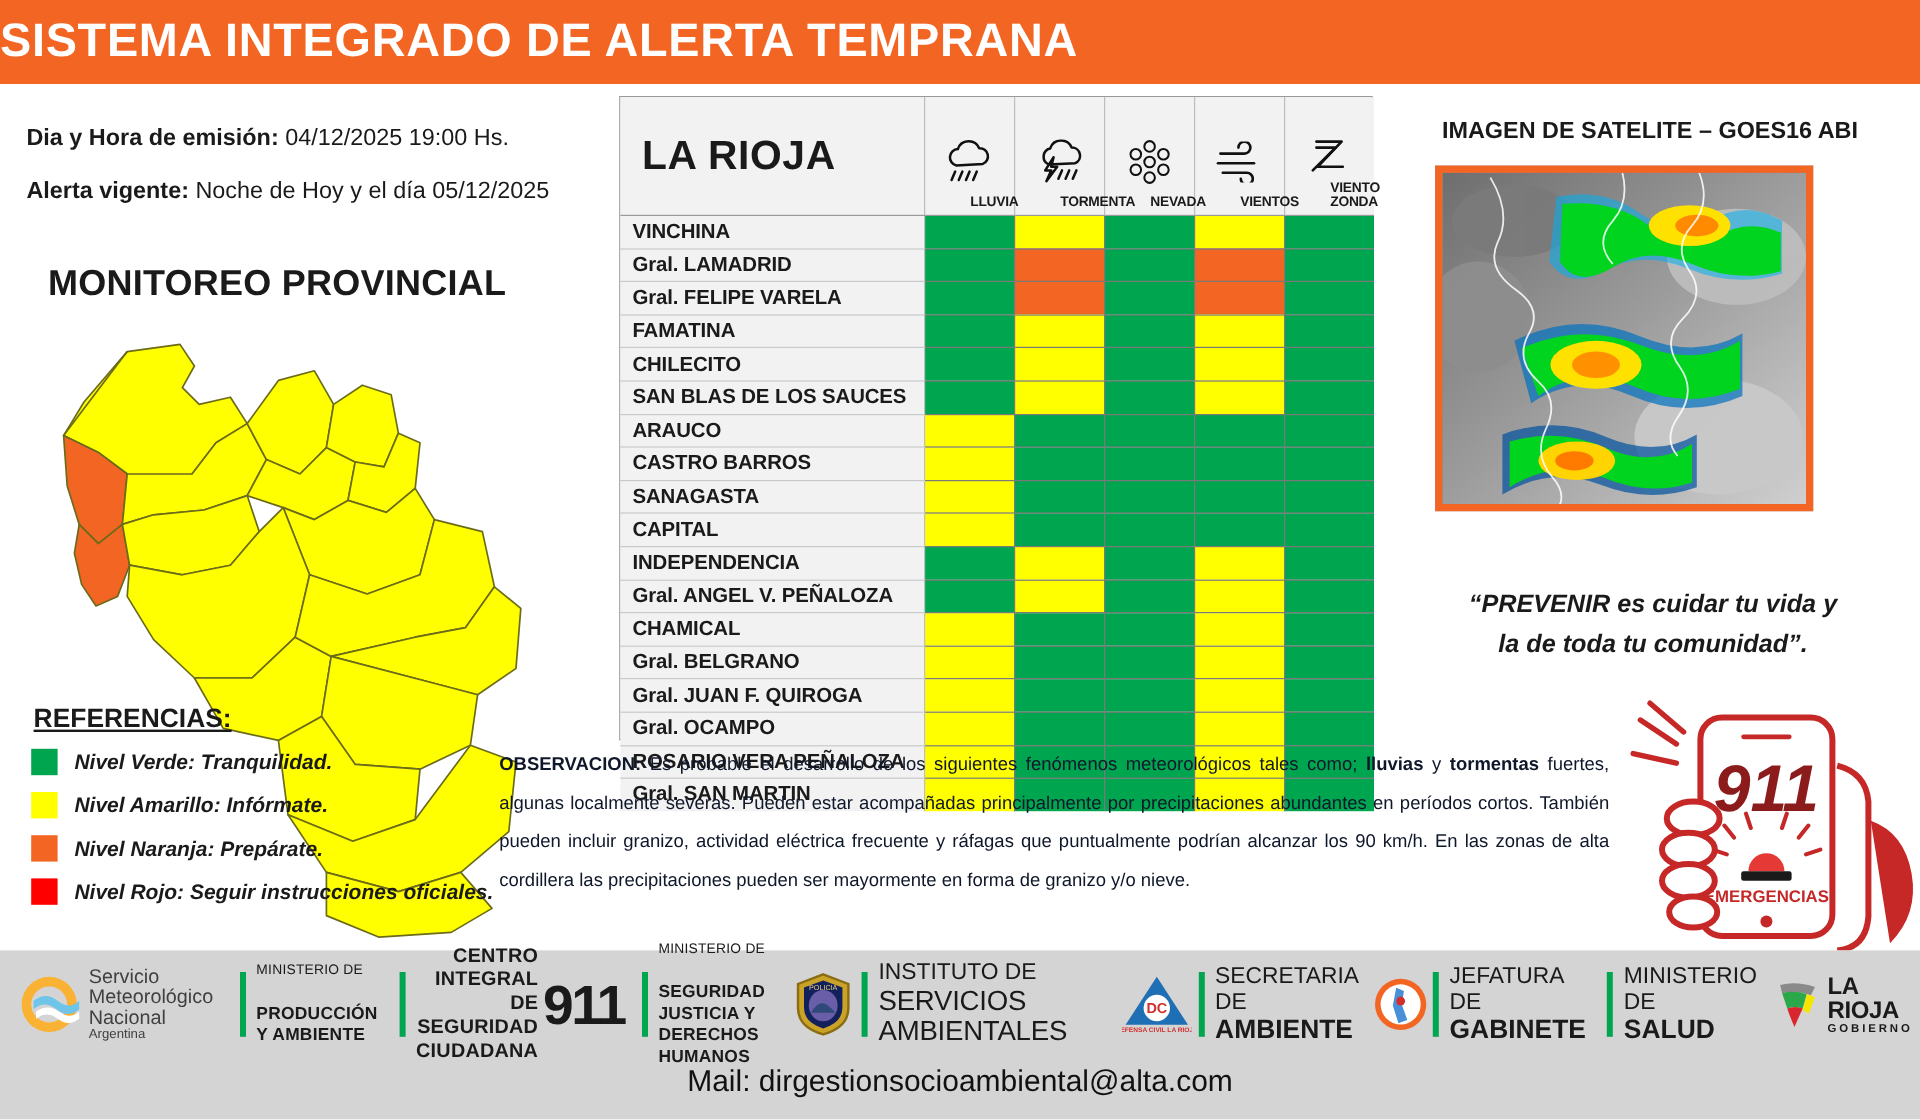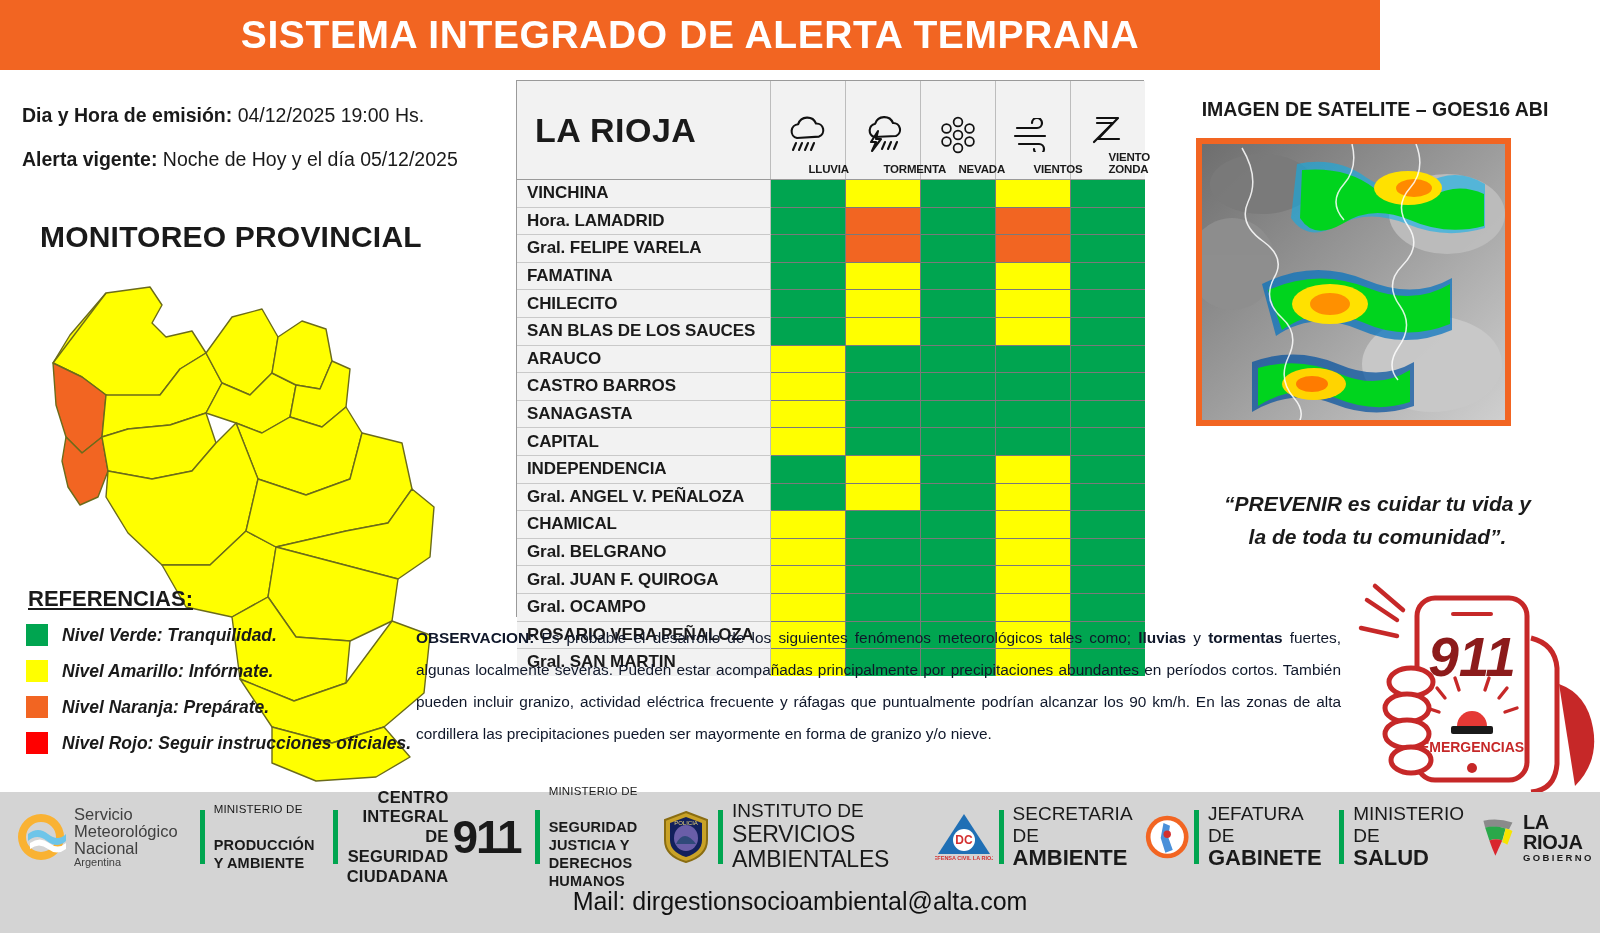--- a/index.html
+++ b/index.html
@@ -6,22 +6,22 @@
   html,body{margin:0;padding:0;}
   body{
     width:1600px;height:933px;position:relative;overflow:hidden;
     background:#ffffff;
     font-family:"Liberation Sans", sans-serif;
     color:#1a1a1a;
   }
 
   
   .topbar{
-    position:absolute;left:0;top:0;width:1380px;height:70px;
-    background:#F26522;display:flex;align-items:center;justify-content:center;
+    position:absolute;left:0;top:0;width:1600px;height:70px;
+    background:#F26522;display:flex;align-items:center;justify-content:flex-start;
   }
   .topbar-title{
     color:#ffffff;font-size:39px;font-weight:bold;letter-spacing:.6px;
     font-family:"Liberation Sans", sans-serif;
   }
 
   
   .left{
     position:absolute;left:0;top:70px;width:512px;height:722px;
   }
@@ -296,21 +296,21 @@
     <tbody id="alert-tbody">
         <tr>
           <td class="rowname">VINCHINA</td>
           <td class="cell" style="background: rgb(0, 165, 80);"></td>
           <td class="cell" style="background: rgb(255, 255, 0);"></td>
           <td class="cell" style="background: rgb(0, 165, 80);"></td>
           <td class="cell" style="background: rgb(255, 255, 0);"></td>
           <td class="cell" style="background: rgb(0, 165, 80);"></td>
         </tr>
         <tr>
-          <td class="rowname">Hora. LAMADRID</td>
+          <td class="rowname">Gral. LAMADRID</td>
           <td class="cell" style="background: rgb(0, 165, 80);"></td>
           <td class="cell" style="background: rgb(242, 101, 34);"></td>
           <td class="cell" style="background: rgb(0, 165, 80);"></td>
           <td class="cell" style="background: rgb(242, 101, 34);"></td>
           <td class="cell" style="background: rgb(0, 165, 80);"></td>
         </tr>
         <tr>
           <td class="rowname">Gral. FELIPE VARELA</td>
           <td class="cell" style="background: rgb(0, 165, 80);"></td>
           <td class="cell" style="background: rgb(242, 101, 34);"></td>

